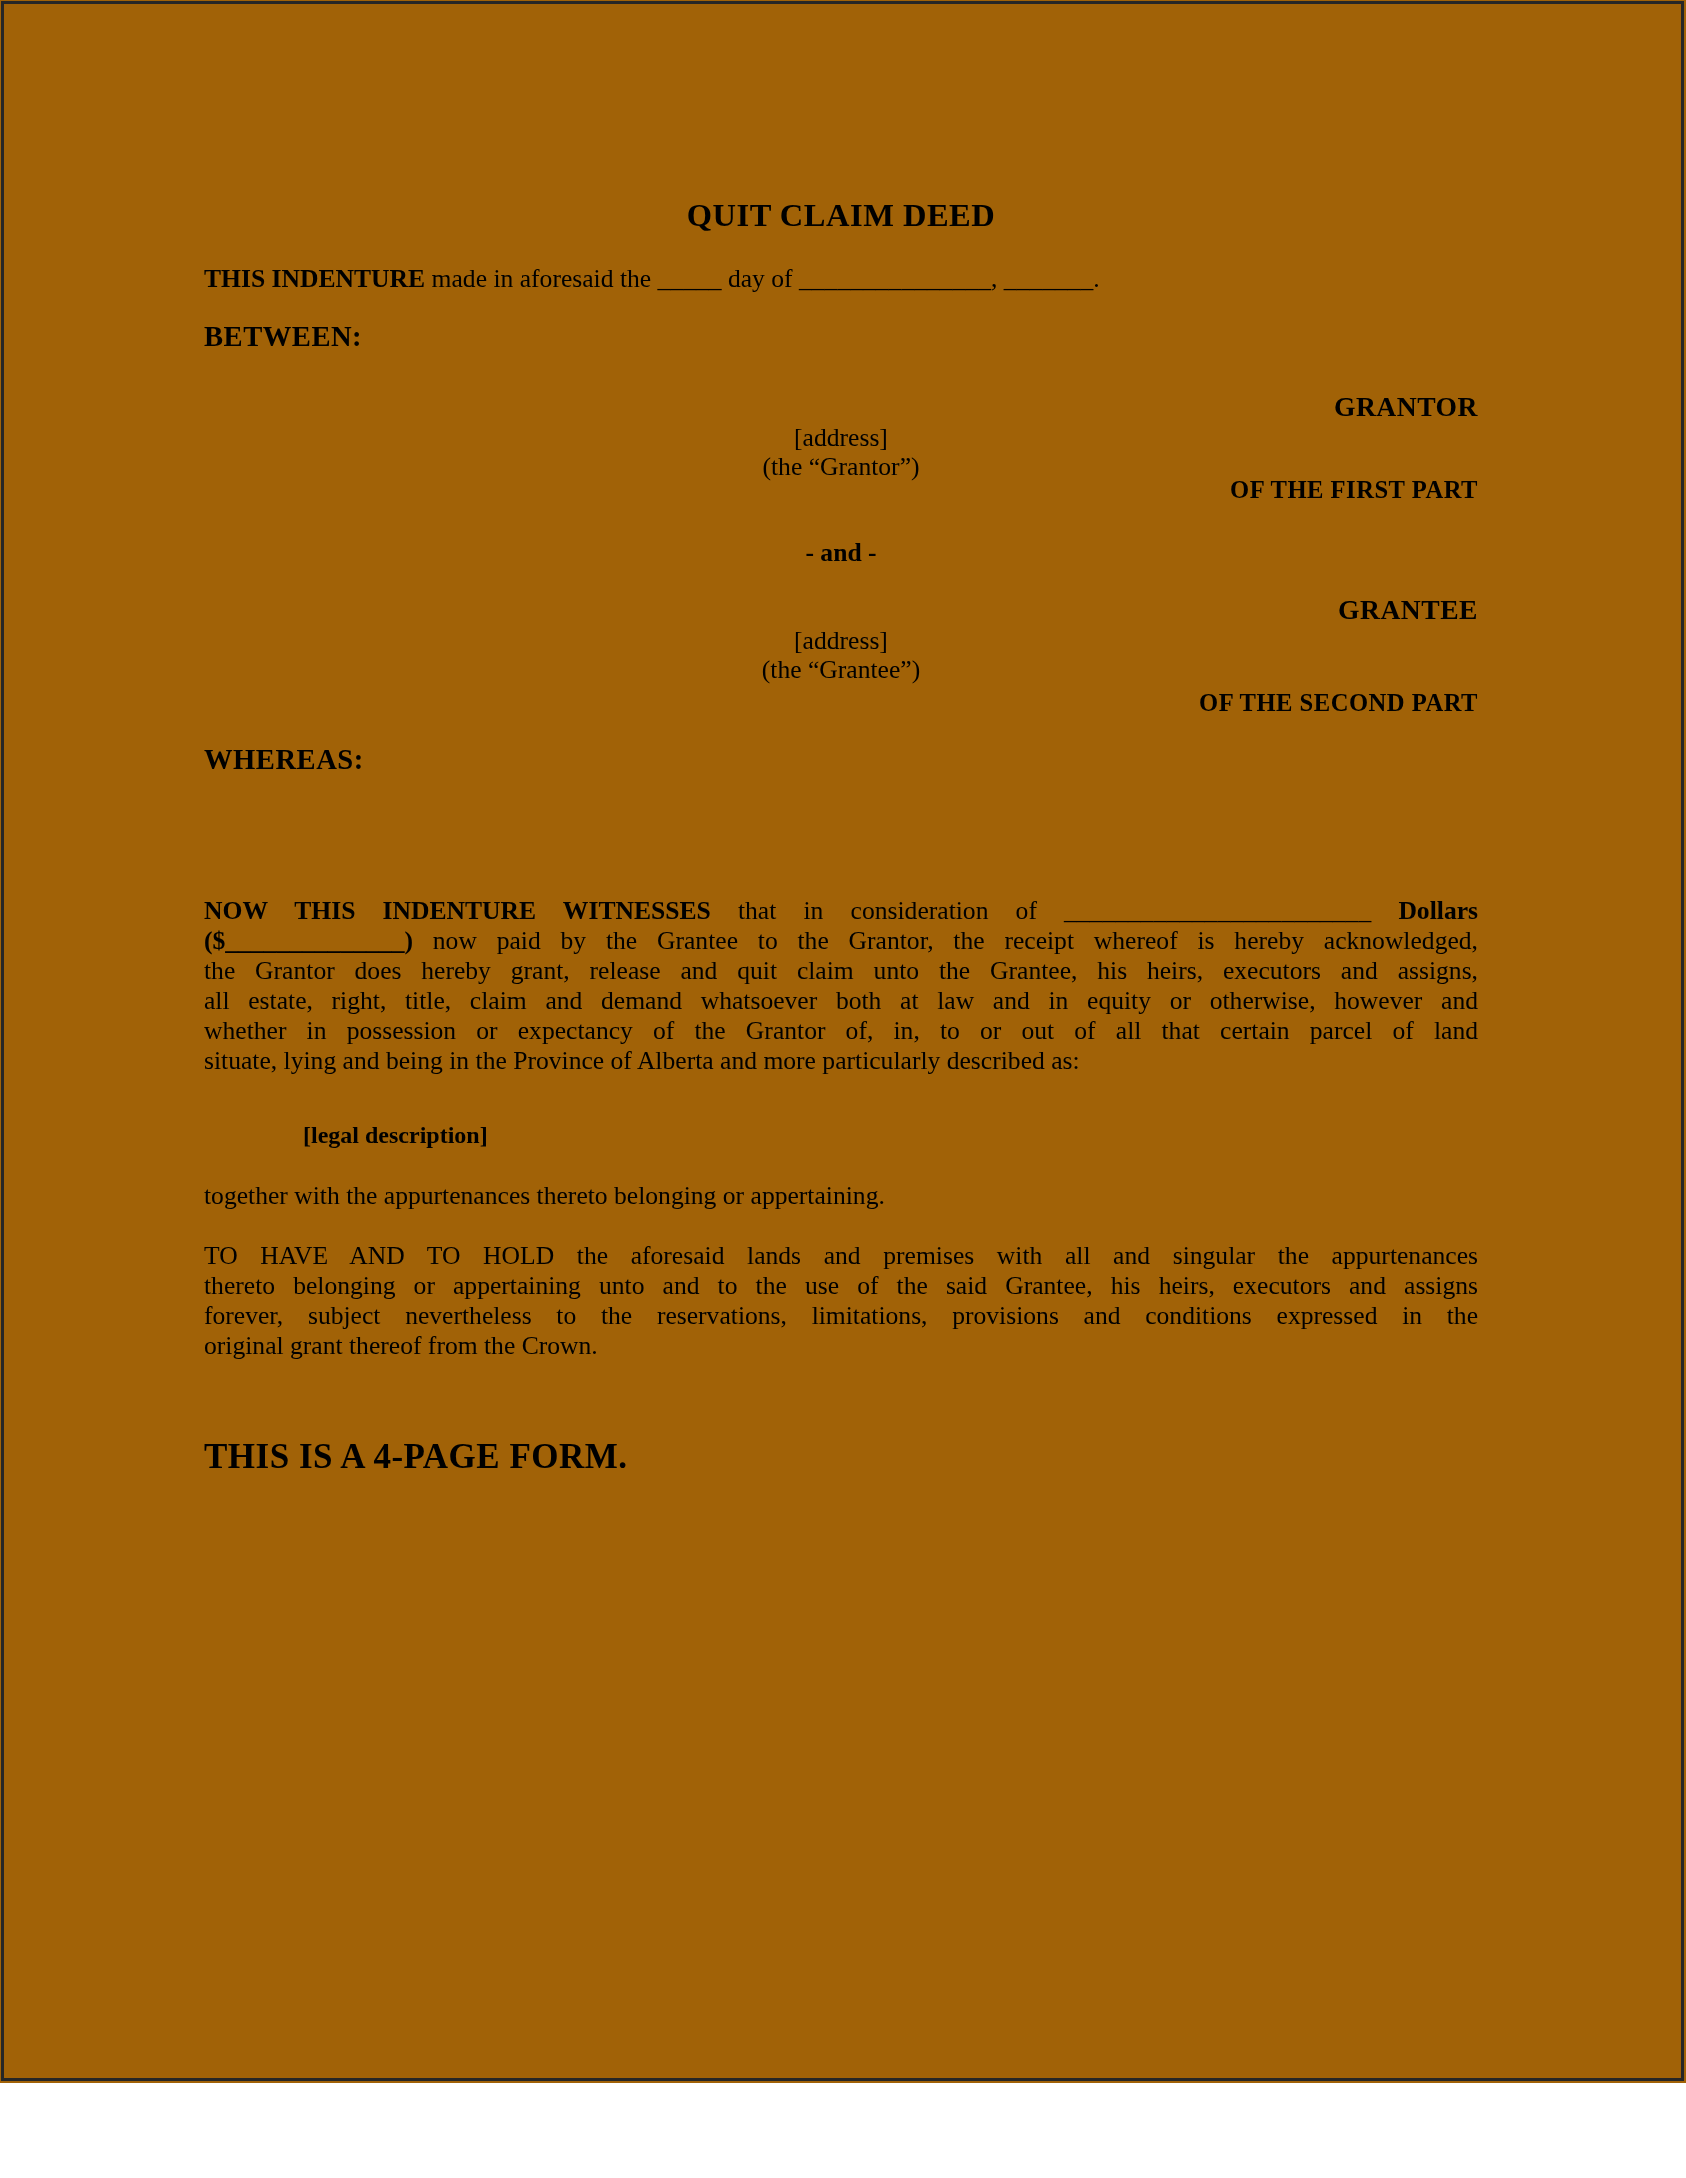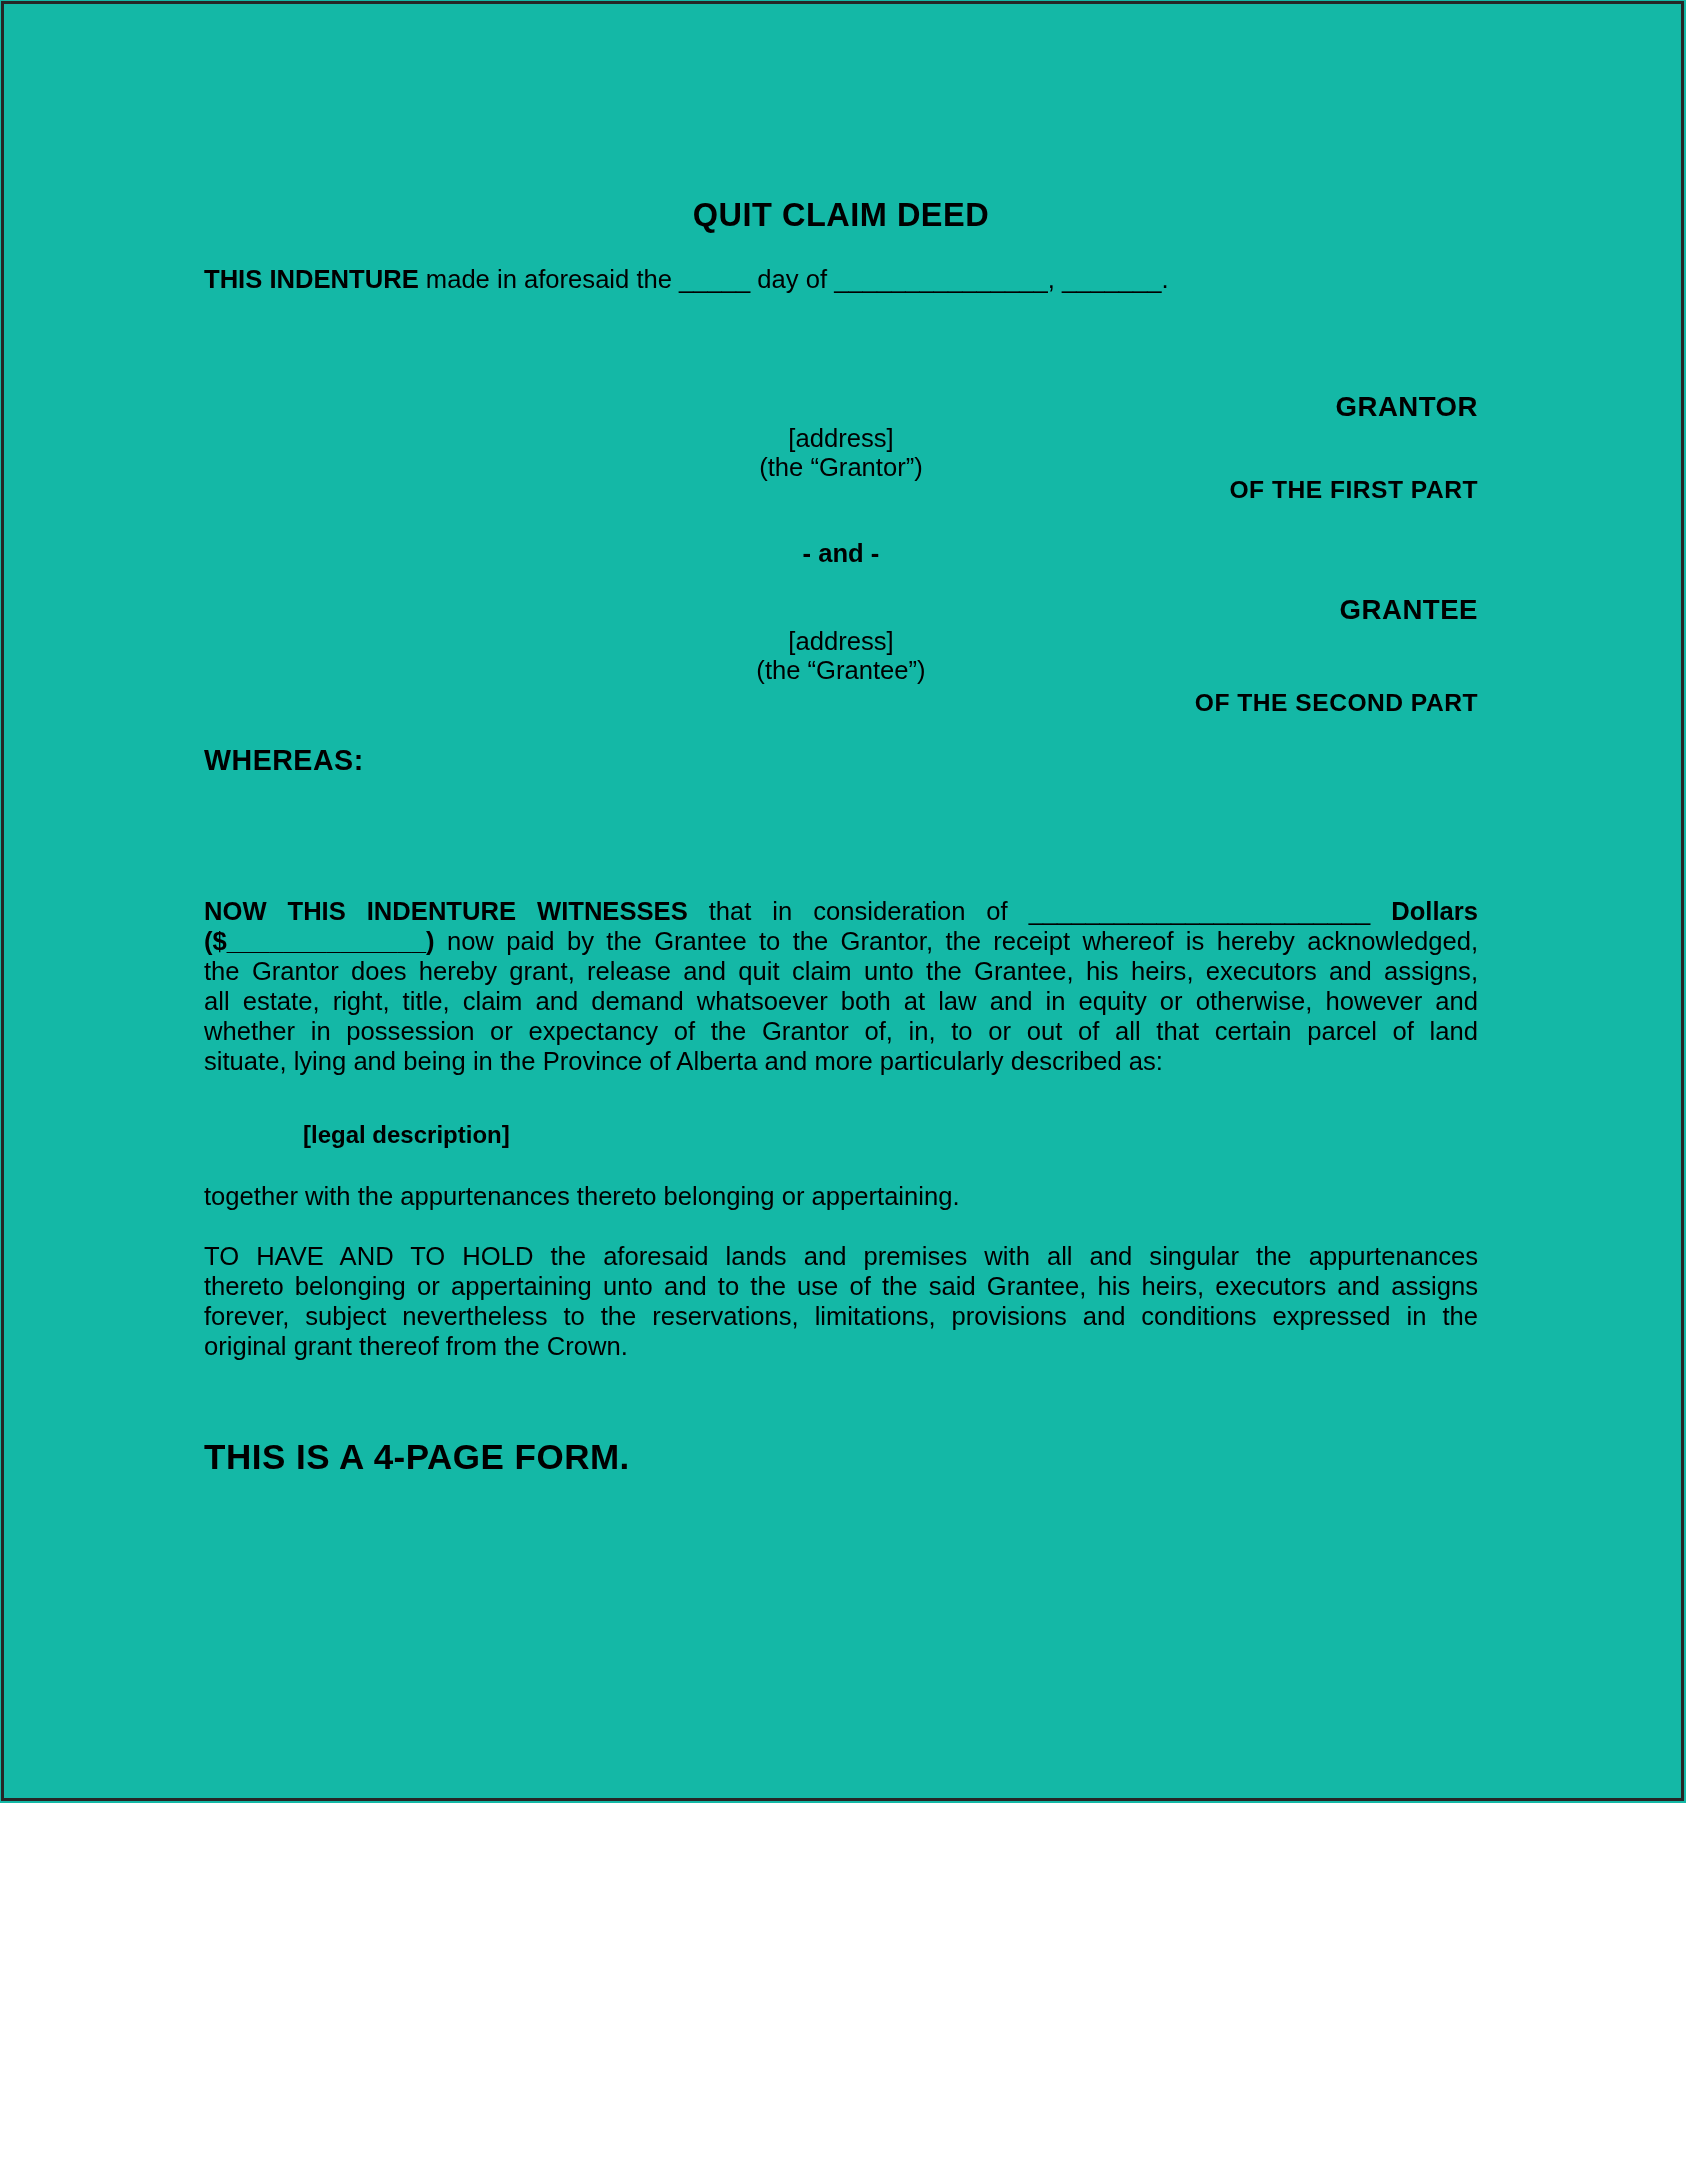--- a/index.html
+++ b/index.html
@@ -3,24 +3,24 @@
 <meta charset="utf-8">
 <style>
   html, body {
     margin: 0;
     padding: 0;
     background: #ffffff;
   }
   .page {
     position: relative;
     width: 1686px;
-    height: 1803px;
-    background: #14b8a6;
+    height: 2083px;
+    background: #a16207;
     overflow: hidden;
-    font-family: Liberation Sans, sans-serif;
+    font-family: Liberation Serif, serif;
     color: #000000;
   }
   .page-border {
     position: absolute;
     top: 1px; left: 1px; right: 2px; bottom: 2px;
     border: 3.9px solid #262626;
     pointer-events: none;
   }
   .content {
     position: absolute;
@@ -103,20 +103,21 @@
   <div class="page-border"></div>
 
   <div class="content">
 
     <div class="abs doc-title">QUIT CLAIM DEED</div>
 
     <div class="abs intro para">
         <div class="line"><span class="b">THIS INDENTURE</span><span> made in aforesaid the _____ day of _______________, _______.</span></div>
       </div>
 
+    <div class="abs section-label between-label">BETWEEN:</div>
 
     <div class="abs party-name grantor-name">GRANTOR</div>
     <div class="abs party-line grantor-address">[address]</div>
     <div class="abs party-line grantor-defined">(the “Grantor”)</div>
     <div class="abs part-label first-part">OF THE FIRST PART</div>
 
     <div class="abs and-sep">- and -</div>
 
     <div class="abs party-name grantee-name">GRANTEE</div>
     <div class="abs party-line grantee-address">[address]</div>

